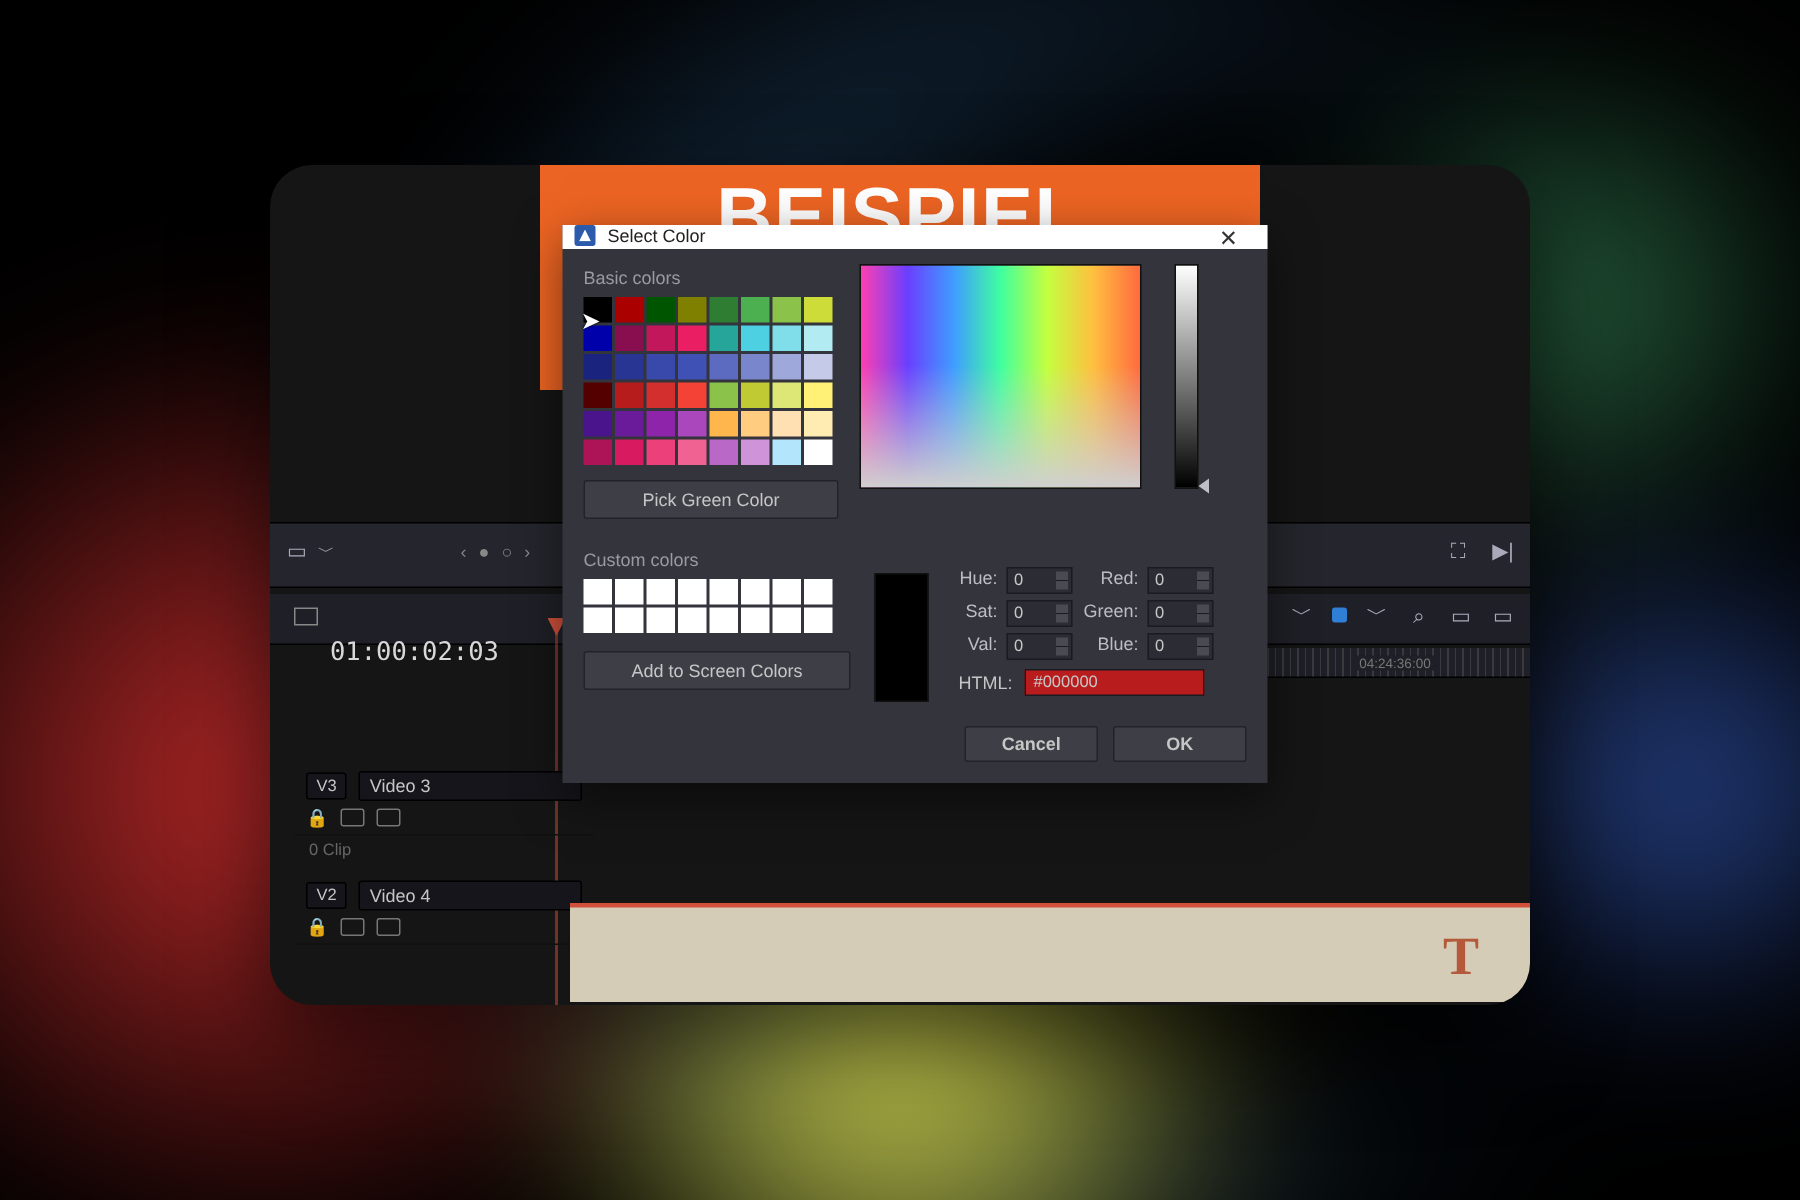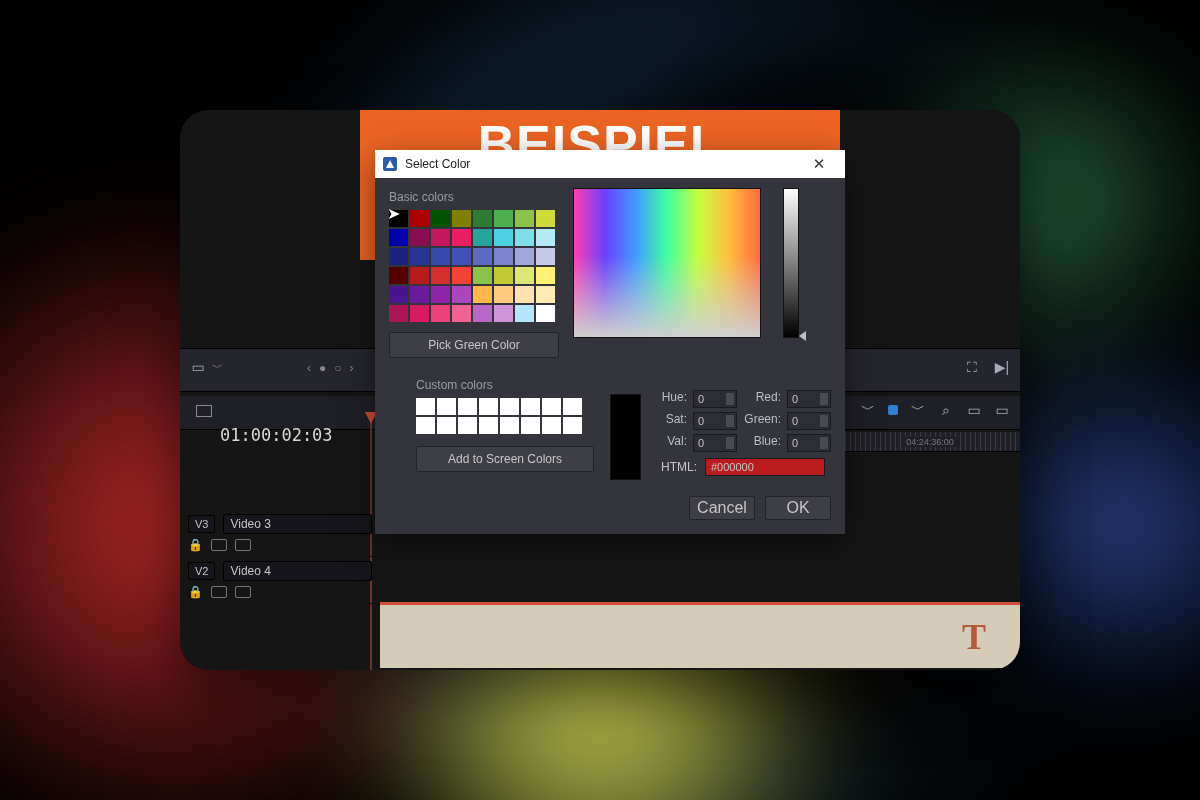--- a/index.html
+++ b/index.html
@@ -35,69 +35,69 @@
   .ruler-host{position:absolute;right:0;top:322px;width:180px;height:20px;background:#1f1f27;color:#777;font-size:9px;display:flex;align-items:center;justify-content:center;border-bottom:1px solid #000;}
   .ruler-host::before{content:"";position:absolute;inset:0;background:repeating-linear-gradient(90deg,#555 0 1px,transparent 1px 5px);opacity:.5;}
   .ruler-lbl{position:relative;background:#1f1f27;padding:0 3px;}
 
   
   .timecode{position:absolute;left:40px;top:315px;color:#d8d8d8;font-size:17px;font-family:Menlo,Consolas,monospace;}
   .playhead{position:absolute;left:185px;top:302px;width:12px;height:12px;background:#d0503a;clip-path:polygon(0 0,100% 0,50% 100%);}
   .playline{position:absolute;left:190px;top:312px;width:2px;height:258px;background:rgba(208,80,58,.5);}
 
   
-  .tracks{position:absolute;left:0;top:360px;width:200px;}
+  .tracks{position:absolute;left:16px;top:360px;width:200px;}
   .track{border-bottom:1px solid #111;padding:4px 8px;color:#c6c6c6;font-size:12px;}
   .track .hdr{display:flex;gap:8px;align-items:center;}
   .track .tag{background:#15151b;padding:2px 6px;border:1px solid #000;border-radius:2px;font-size:11px;}
   .track .name{background:#15151b;padding:2px 6px;border:1px solid #000;border-radius:2px;flex:1;}
   .track .row2{display:flex;gap:8px;align-items:center;margin-top:4px;color:#888;font-size:12px;}
   .track .row2 .ico{width:16px;height:12px;border:1px solid #777;border-radius:2px;}
   .subtxt{color:#666;font-size:11px;padding:4px 10px 10px;}
 
   
   .clip{position:absolute;left:200px;right:0;top:492px;height:66px;background:#d4ccb6;border-top:3px solid #d0503a;display:flex;align-items:center;justify-content:flex-end;padding-right:34px;}
   .clip .T{font-family:Georgia,'Times New Roman',serif;font-size:36px;font-weight:700;color:#b45a3a;}
 
   
   .dialog{position:absolute;left:195px;top:40px;width:470px;background:#34343c;color:#c6c6c6;font-size:12px;box-shadow:0 10px 30px rgba(0,0,0,.5);}
-  .titlebar{height:28px;background:#fff;color:#222;display:flex;align-items:center;padding:0 8px;font-size:12px;}
+  .titlebar{height:16px;background:#fff;color:#222;display:flex;padding:0 8px;font-size:12px;}
   .titlebar .logo{width:14px;height:14px;background:#2b5baa;border-radius:2px;margin-right:8px;position:relative;}
   .titlebar .logo::after{content:"";position:absolute;inset:3px;background:#fff;clip-path:polygon(50% 0,100% 100%,0 100%);} 
   .titlebar .close{margin-left:auto;width:36px;text-align:center;font-size:15px;color:#333;}
   .dlg-body{padding:10px 14px 14px;}
   .lbl{color:#9a9aa2;margin:2px 0 6px;}
   .top-row{display:flex;gap:14px;}
   .swatch-grid{display:grid;grid-template-columns:repeat(8,19px);grid-auto-rows:17px;gap:2px;}
   .swatch{width:19px;height:17px;}
   .btn{background:#3e3e47;border:1px solid #22222a;color:#c6c6c6;display:flex;align-items:center;justify-content:center;border-radius:2px;}
   .pick-btn{width:170px;height:26px;margin-top:10px;}
   .spectrum{width:188px;height:150px;background:
      linear-gradient(to top, #cfcfcf 0%, rgba(255,255,255,0) 55%),
      linear-gradient(90deg,#ff3fb0,#6a3fff,#3f9dff,#3fffa0,#c4ff3f,#ffbf3f,#ff6a3f);
      position:relative;border:1px solid #111;}
   .val-strip{width:16px;height:150px;margin-left:8px;background:linear-gradient(#fff,#000);border:1px solid #111;position:relative;}
   .val-strip .tri{position:absolute;right:-8px;bottom:-4px;width:0;height:0;border-top:5px solid transparent;border-bottom:5px solid transparent;border-right:7px solid #bfbfc8;}
-  .mid-row{display:flex;gap:16px;margin-top:18px;margin-left:27px;}
+  .mid-row{display:flex;gap:16px;margin-top:18px;}
   .custom-col{width:178px;}
   .custom-grid{display:grid;grid-template-columns:repeat(8,19px);grid-auto-rows:17px;gap:2px;margin-top:4px;}
   .custom-grid .swatch{background:#fff;}
   .add-btn{width:178px;height:26px;margin-top:12px;}
   .sample-col{width:36px;height:86px;background:#000;border:1px solid #111;margin-top:18px;}
   .num-col{margin-top:14px;flex:1;}
   .num-row{display:flex;align-items:flex-start;gap:6px;margin-bottom:4px;}
   .num-row .l{width:30px;text-align:right;color:#bdbdc5;}
   .num-row .l2{width:38px;text-align:right;color:#bdbdc5;}
   .spin{width:44px;height:18px;background:#2c2c34;border:1px solid #1a1a22;color:#c6c6c6;display:flex;align-items:center;padding:0 4px;position:relative;font-size:11px;}
   .spin::after{content:"";position:absolute;right:2px;top:2px;bottom:2px;width:8px;background:linear-gradient(#4a4a52 49%,#1a1a22 50%,#4a4a52 51%);}
   .html-row{display:flex;align-items:center;gap:8px;margin-top:6px;}
   .html-row .l{width:40px;text-align:right;}
   .html-field{flex:1;max-width:120px;height:18px;background:#b91c1c;border:1px solid #1a1a22;padding:0 5px;display:flex;align-items:center;font-size:11px;color:#c6c6c6;}
   .dlg-foot{display:flex;justify-content:flex-end;gap:10px;margin-top:16px;}
-  .dlg-foot .btn{width:66px;height:24px;font-size:16px;}
+  .dlg-foot .btn{width:89px;height:24px;font-size:12px;font-weight:bold;}
 
   .cursor{position:absolute;left:387px;top:204px;width:13px;height:18px;color:#fff;font-size:16px;pointer-events:none;text-shadow:0 0 2px #000;}
 </style>
 </head>
 <body>
 
 <div class="bg">
   <div class="a"></div>
     <div class="b"></div>
     <div class="c"></div>
@@ -150,20 +150,21 @@
       <div class="hdr">
         <span class="tag">V3</span>
         <span class="name">Video 3</span>
       </div>
       <div class="row2">
         <span>🔒</span>
         <span class="ico"></span>
         <span class="ico"></span>
       </div>
     </div>
+    <div class="subtxt">0 Clip</div>
     <div class="track">
       <div class="hdr">
         <span class="tag">V2</span>
         <span class="name">Video 4</span>
       </div>
       <div class="row2">
         <span>🔒</span>
         <span class="ico"></span>
         <span class="ico"></span>
       </div>

